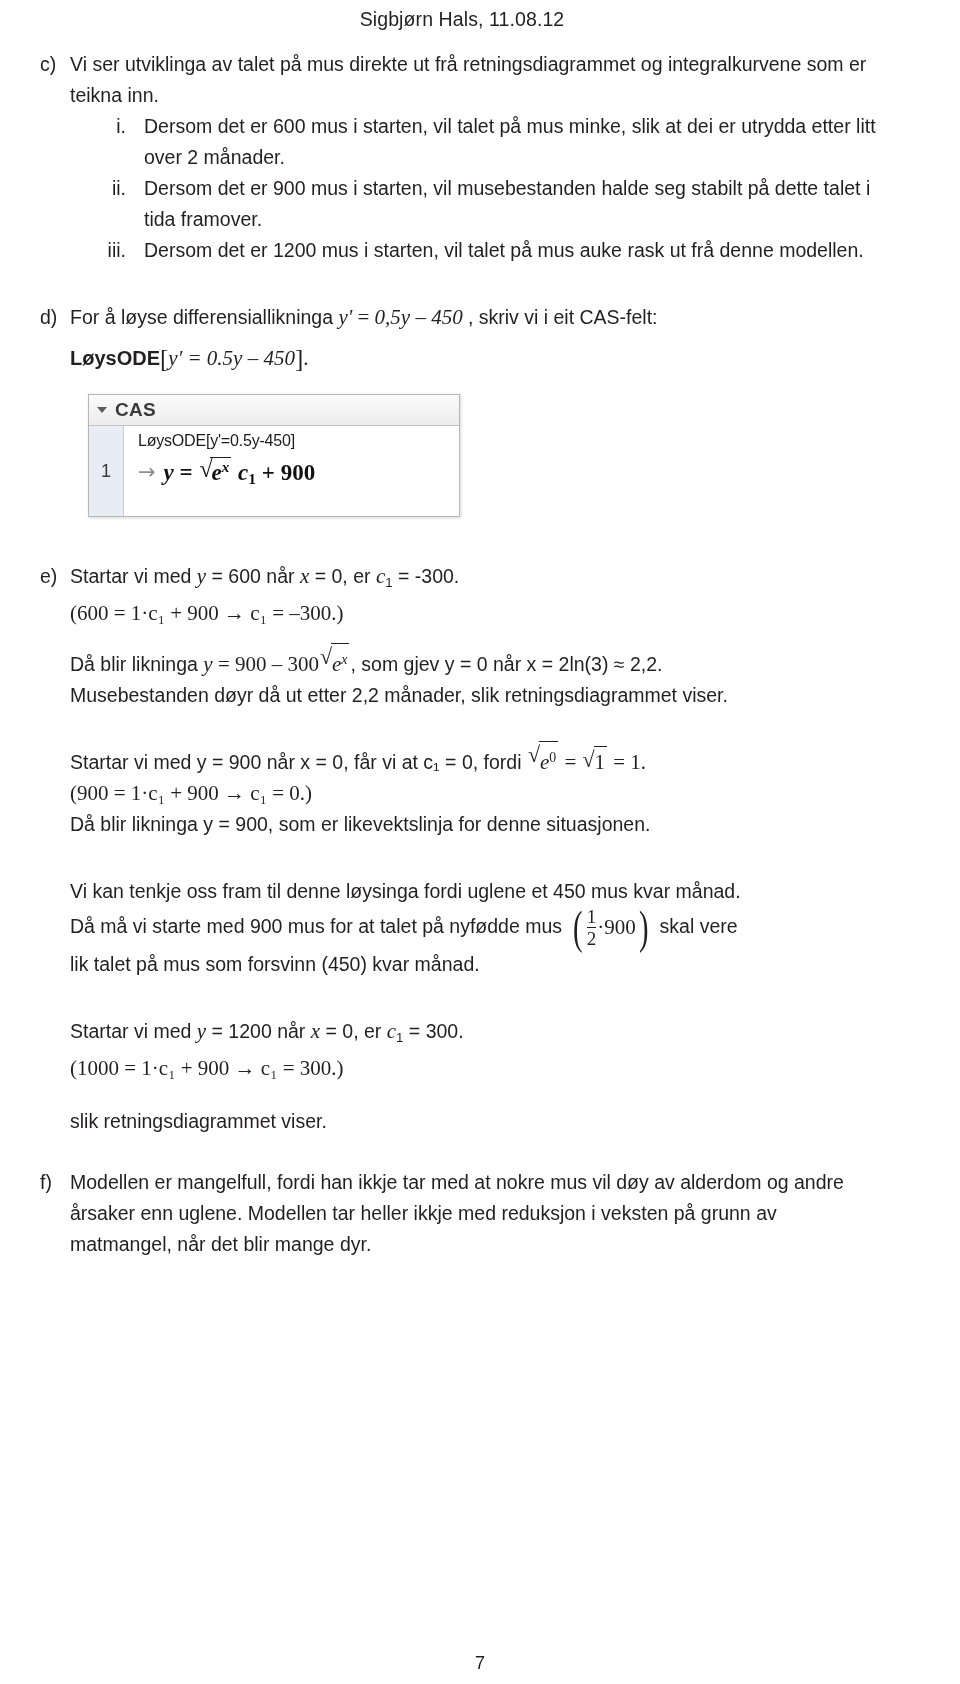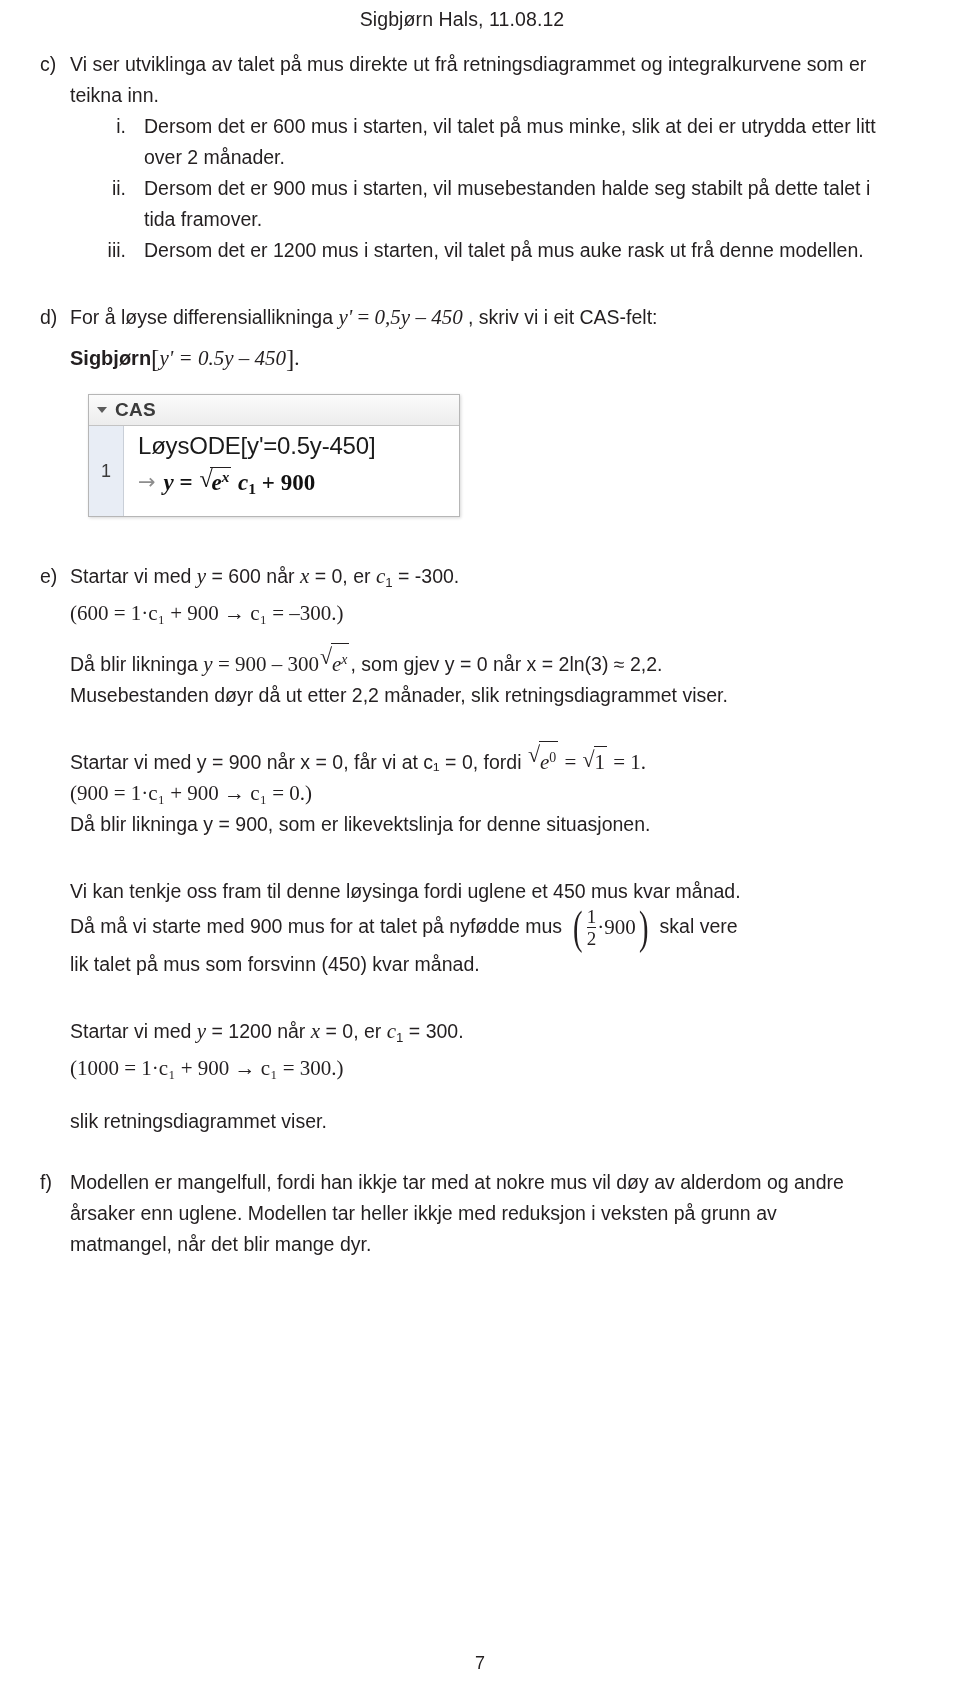--- a/index.html
+++ b/index.html
@@ -197,21 +197,21 @@
     align-items: center;
     justify-content: center;
     font-size: 18px;
     color: #3a3a3a;
   }
   .cas-content {
     flex: 1;
     padding: 6px 10px 8px 14px;
   }
   .cas-input {
-    font-size: 24px;
+    font-size: 16px;
     color: #1b1b1b;
     font-family: "Liberation Sans", sans-serif;
     letter-spacing: -0.2px;
     white-space: nowrap;
   }
   .cas-output {
     margin-top: 7px;
     display: flex;
     align-items: center;
     gap: 8px;
@@ -293,21 +293,21 @@
         <span>0,5y – 450</span>
       </span><span>, skriv vi i eit CAS-felt:</span>
     </div>
   </div>
 
   <div class="sp-10"></div>
 
   <div class="block">
     <div class="marker"></div>
     <div class="body-text">
-      <span class="bold-cmd">Sigbjørn</span><span class="brk">[</span><span class="math">y' = 0.5y – 450</span><span class="brk">]</span><span class="mathup">.</span>
+      <span class="bold-cmd">LøysODE</span><span class="brk">[</span><span class="math">y' = 0.5y – 450</span><span class="brk">]</span><span class="mathup">.</span>
     </div>
   </div>
 
   <div class="cas-wrap">
     <div class="cas-panel">
       <div class="cas-titlebar">
         <span class="tri-down"></span>
         <span class="cas-title">CAS</span>
       </div>
       <div class="cas-body">

